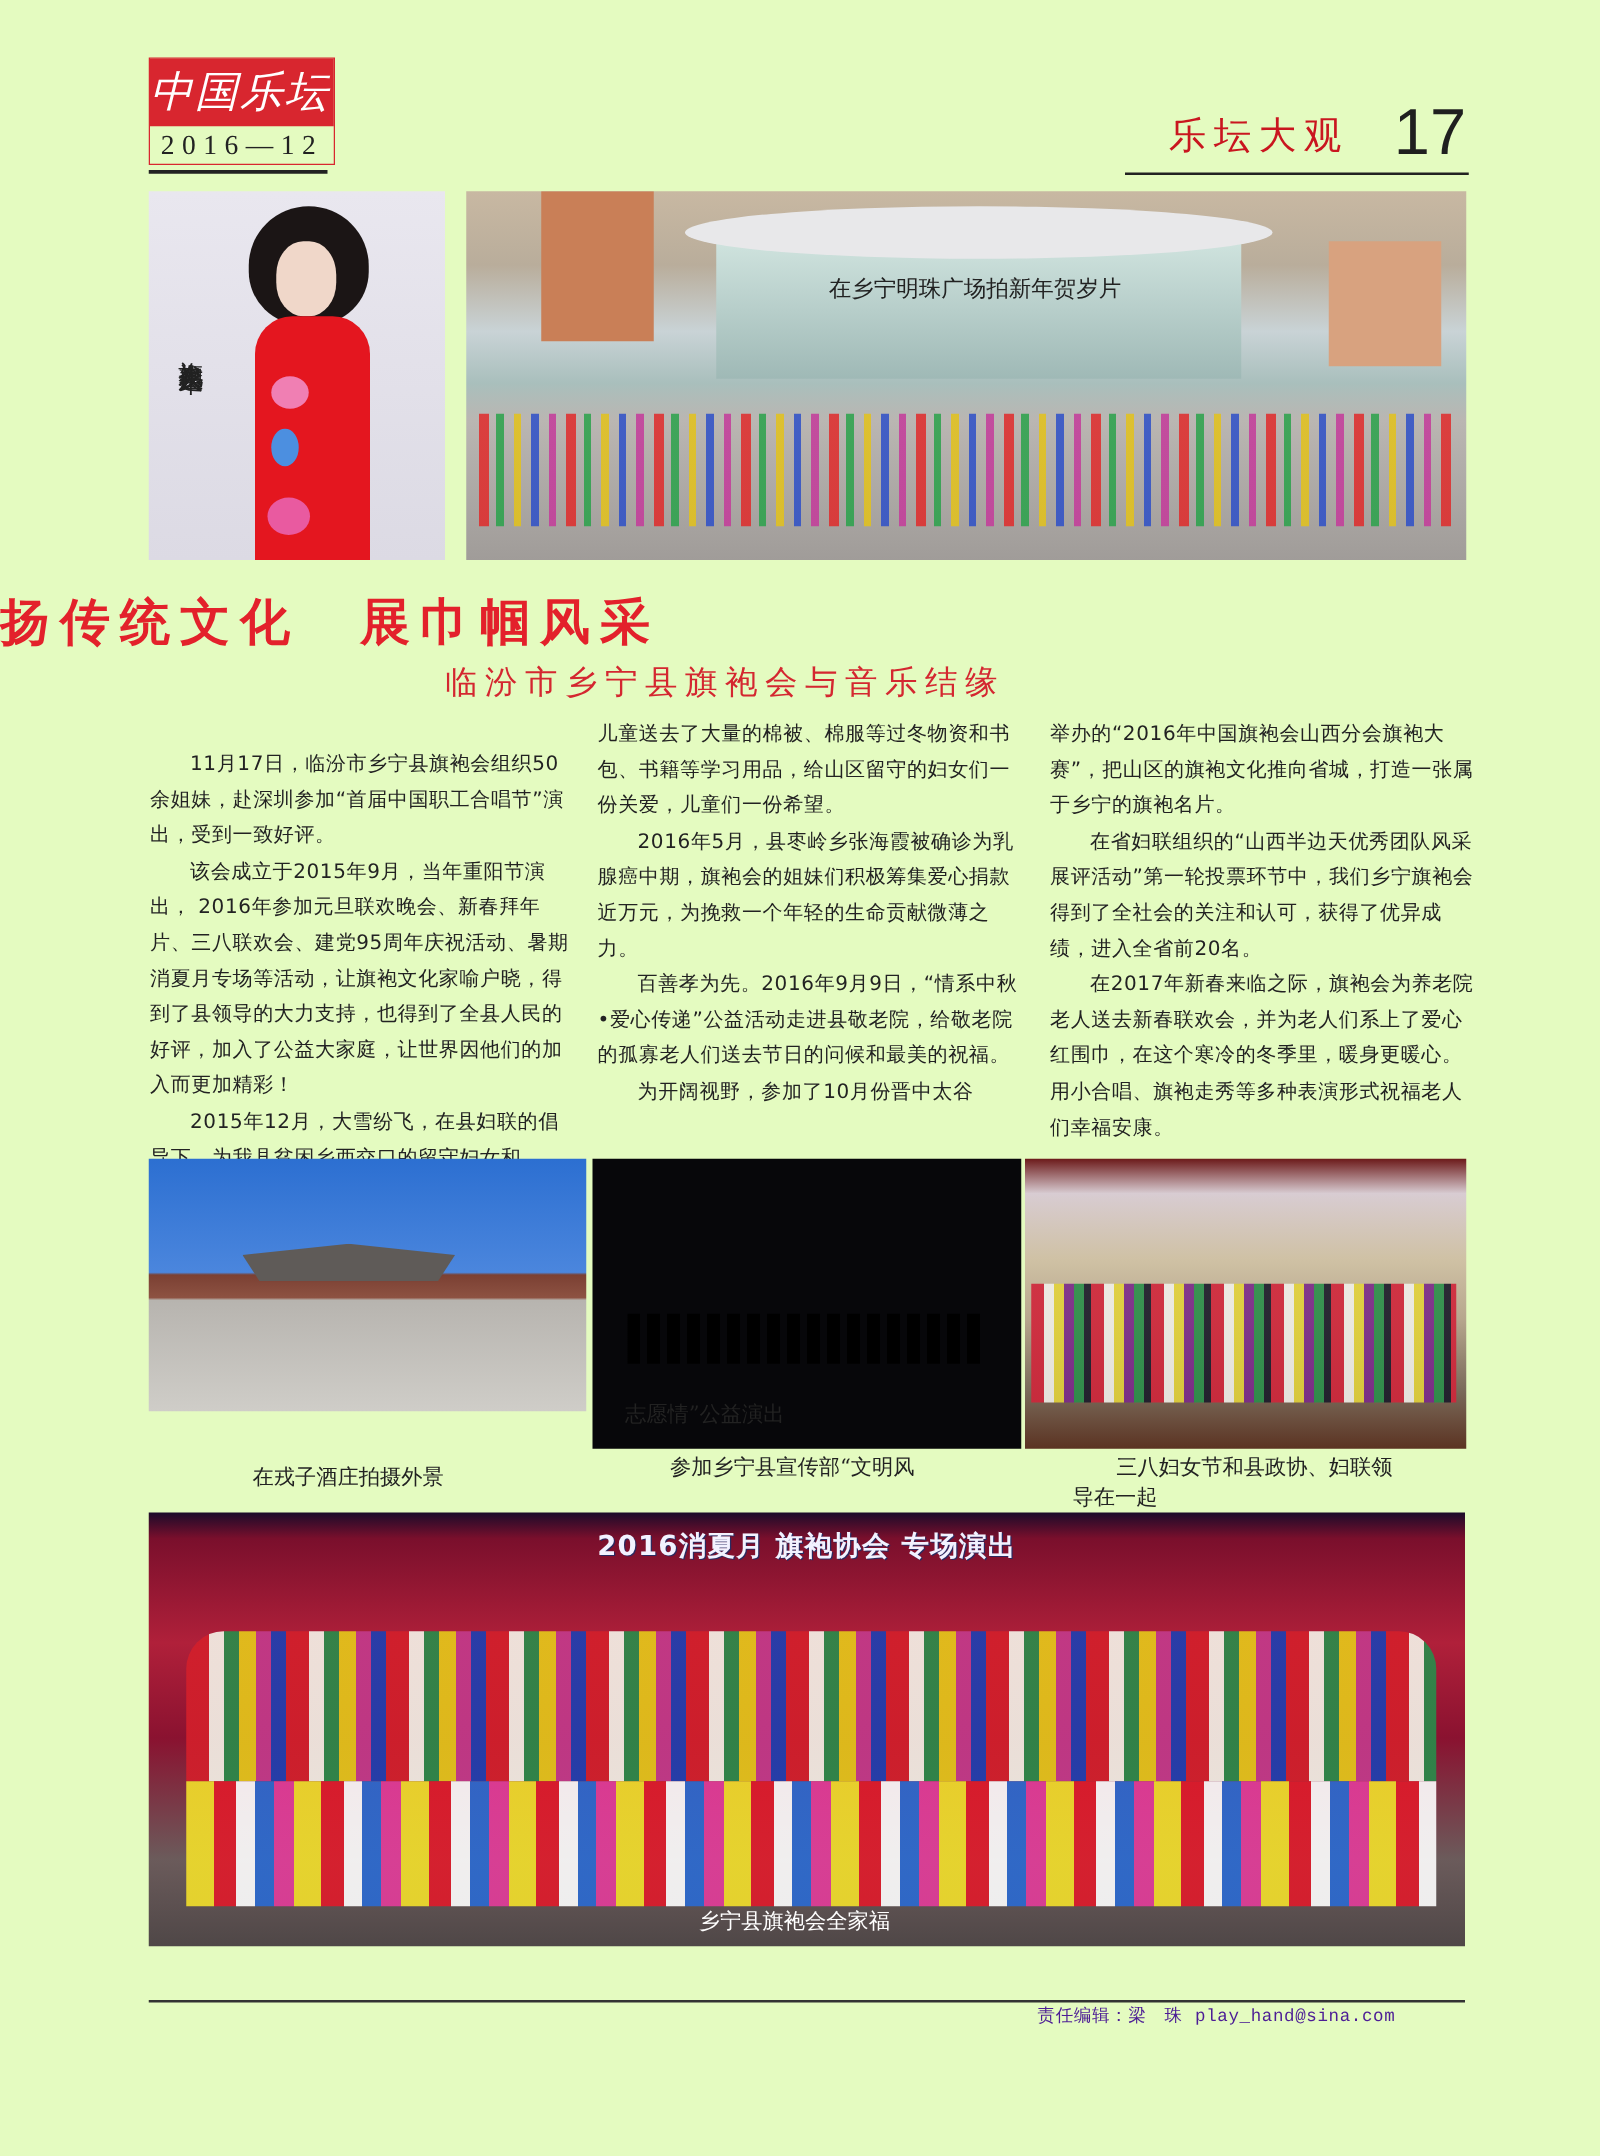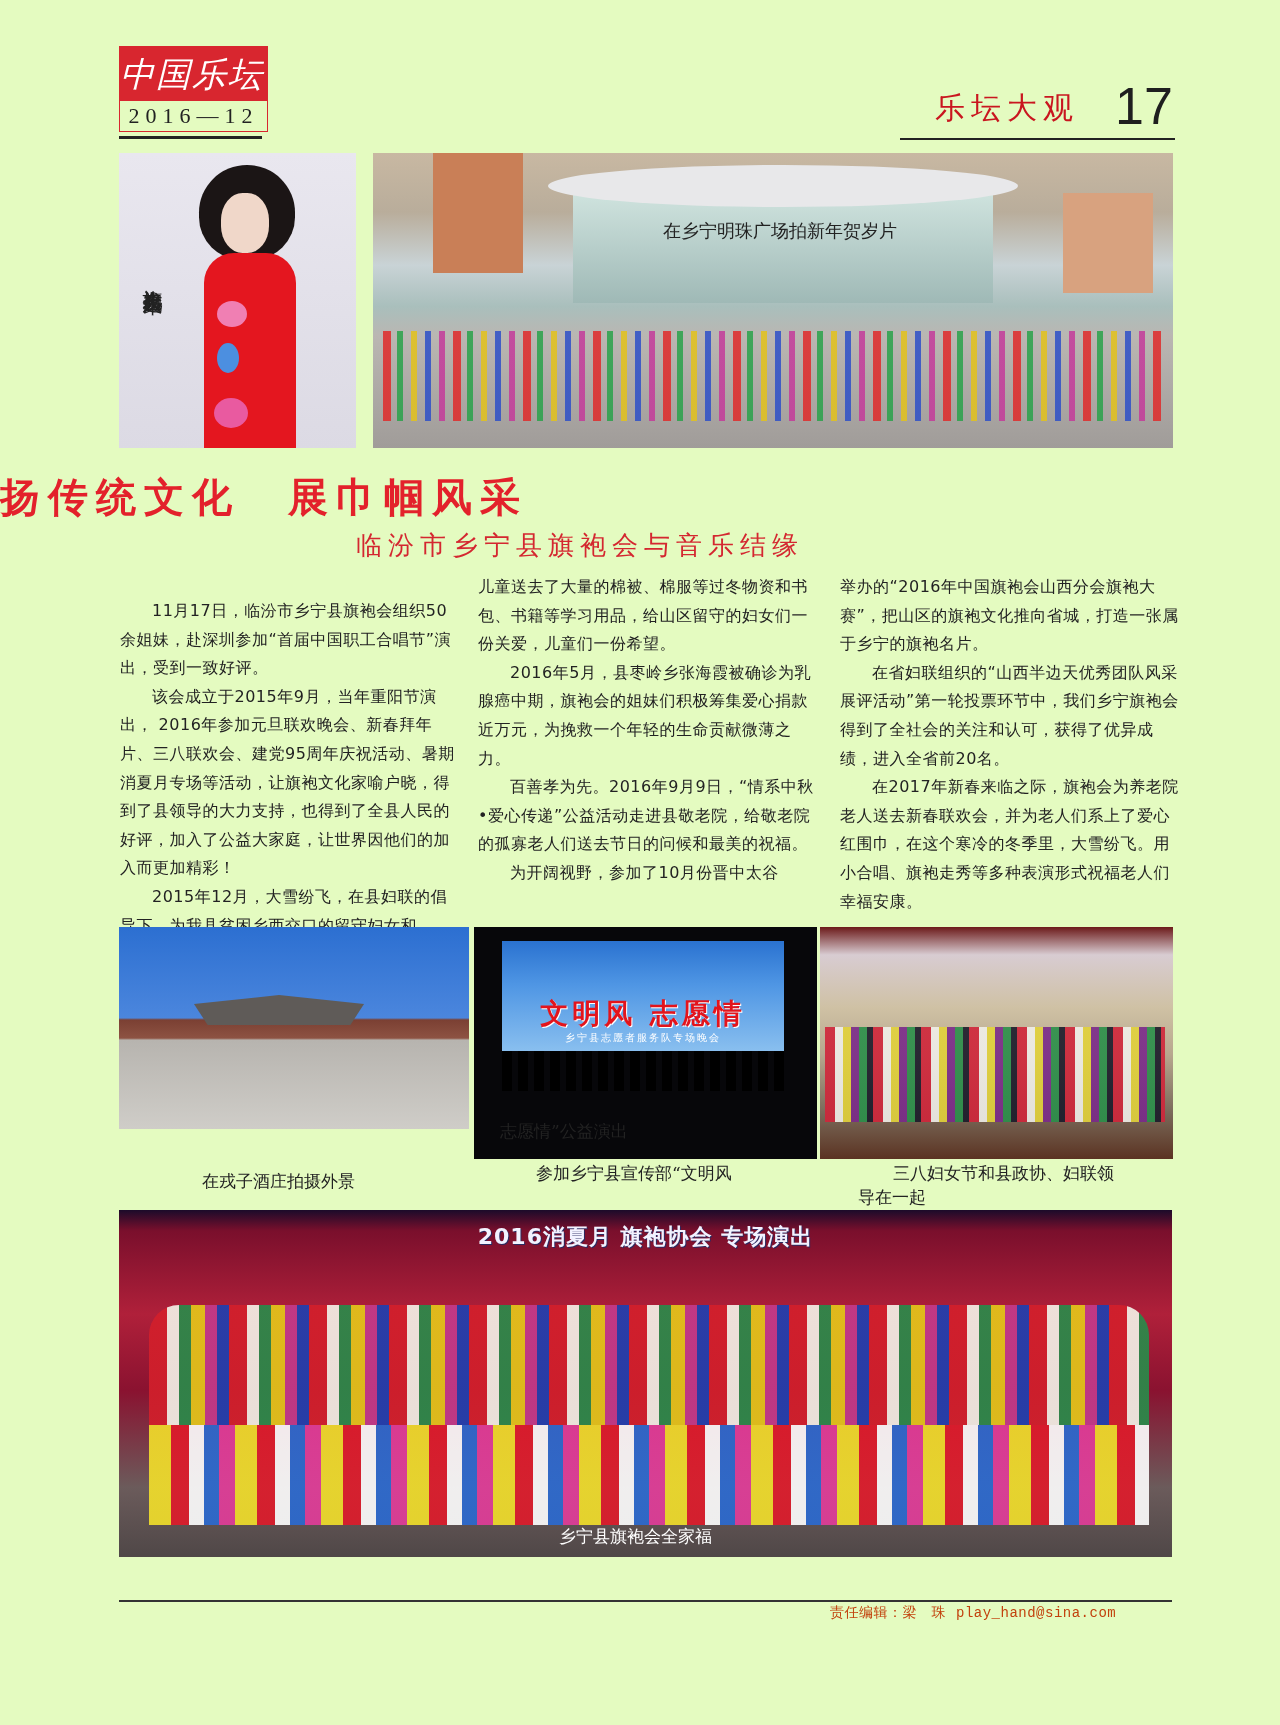--- a/index.html
+++ b/index.html
@@ -84,21 +84,21 @@
     background:linear-gradient(180deg,#1b0b2a 0%,#7a0f2c 6%,#b0203a 30%,#8a1230 52%,#6b5b5b 80%,#4f4747 100%); }
   .p-group .banner { position:absolute; left:0; top:12px; width:1053px; text-align:center; color:#f2f2ff;
     font-size:22px; font-weight:bold; letter-spacing:1px; text-shadow:1px 1px 0 #2a2a60; }
   .p-group .crowd1 { left:30px; top:95px; width:1000px; height:120px;
     background:repeating-linear-gradient(90deg,#d21f2b 0 18px,#f3f0e6 18px 30px,#2a8a4a 30px 42px,#e4c61a 42px 56px,#c23a8a 56px 68px,#1f3fb0 68px 80px); opacity:.92; border-radius:30px 30px 0 0; }
   .p-group .crowd2 { left:30px; top:215px; width:1000px; height:100px;
     background:repeating-linear-gradient(90deg,#f3e02a 0 22px,#e01a2a 22px 40px,#ffffff 40px 55px,#2a6ad2 55px 70px,#e33c9a 70px 86px); opacity:.9; }
   .p-group .cap { left:440px; top:315px; color:#fff; font-size:17px; }
 
   .rule-bottom { left:119px; top:1600px; width:1053px; height:2px; background:#333; }
-  .footer { left:830px; top:1604px; font-family:"DejaVu Serif",serif; font-size:14px; color:#c2410c; letter-spacing:0.5px; }
+  .footer { left:830px; top:1604px; font-family:"DejaVu Serif",serif; font-size:14px; color:#4c1d95; letter-spacing:0.5px; }
   .footer .email { font-family:"Liberation Mono",monospace; margin-left:10px; }
 </style>
 </head>
 <body>
 
 <div class="abs logo-box">
   <div class="logo-top">中国乐坛</div>
   <div class="logo-date">2016—12</div>
 </div>
 <div class="abs rule-left"></div>
@@ -135,33 +135,29 @@
 </div>
 <div class="col col2">
   <p class="noindent">儿童送去了大量的棉被、棉服等过冬物资和书包、书籍等学习用品，给山区留守的妇女们一份关爱，儿童们一份希望。</p>
   <p>2016年5月，县枣岭乡张海霞被确诊为乳腺癌中期，旗袍会的姐妹们积极筹集爱心捐款近万元，为挽救一个年轻的生命贡献微薄之力。</p>
   <p>百善孝为先。2016年9月9日，“情系中秋•爱心传递”公益活动走进县敬老院，给敬老院的孤寡老人们送去节日的问候和最美的祝福。</p>
   <p>为开阔视野，参加了10月份晋中太谷</p>
 </div>
 <div class="col col3">
   <p class="noindent">举办的“2016年中国旗袍会山西分会旗袍大赛”，把山区的旗袍文化推向省城，打造一张属于乡宁的旗袍名片。</p>
   <p>在省妇联组织的“山西半边天优秀团队风采展评活动”第一轮投票环节中，我们乡宁旗袍会得到了全社会的关注和认可，获得了优异成绩，进入全省前20名。</p>
-  <p>在2017年新春来临之际，旗袍会为养老院老人送去新春联欢会，并为老人们系上了爱心红围巾，在这个寒冷的冬季里，大雪纷飞。用小合唱、旗袍走秀等多种表演形式祝福老人们幸福安康。</p>
+  <p>在2017年新春来临之际，旗袍会为养老院老人送去新春联欢会，并为老人们系上了爱心红围巾，在这个寒冷的冬季里，暖身更暖心。用小合唱、旗袍走秀等多种表演形式祝福老人们幸福安康。</p>
 </div>
 
 <div class="photo p-temple">
   <div class="abs roof"></div>
 </div>
 <div class="cap-below" style="left:202px; top:1170px;">在戎子酒庄拍摄外景</div>
 
 <div class="photo p-stage">
-  <div class="abs screen">
-    <div class="t1">文明风 志愿情</div>
-    <div class="t2">乡宁县志愿者服务队专场晚会</div>
-  </div>
   <div class="abs silh"></div>
 </div>
 <div class="cap-below" style="left:536px; top:1162px;">参加乡宁县宣传部“文明风</div>
 <div class="cap-below" style="left:500px; top:1120px;">志愿情”公益演出</div>
 
 <div class="photo p-hall">
   <div class="abs crowd"></div>
 </div>
 <div class="cap-below" style="left:893px; top:1162px;">三八妇女节和县政协、妇联领</div>
 <div class="cap-below" style="left:858px; top:1186px;">导在一起</div>

